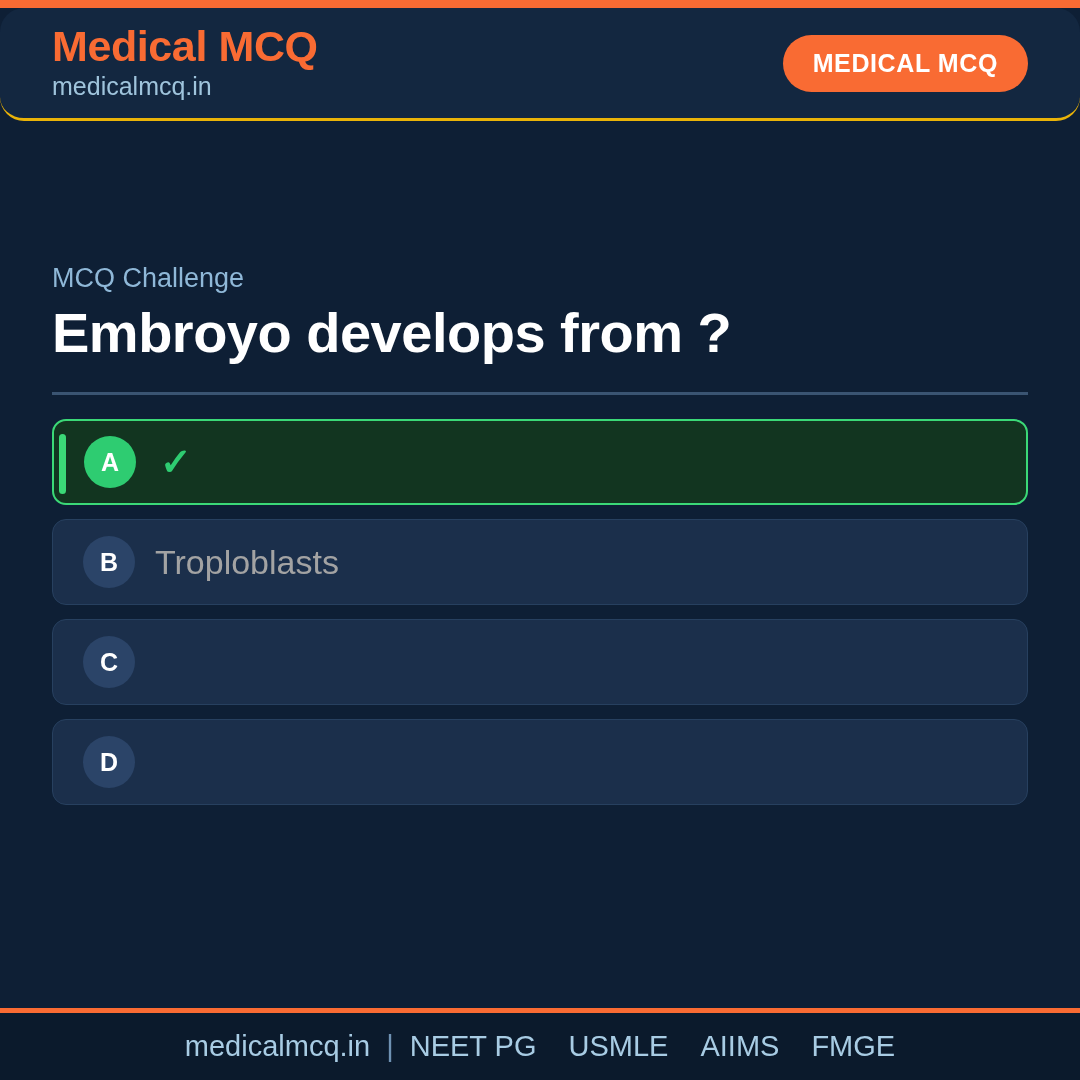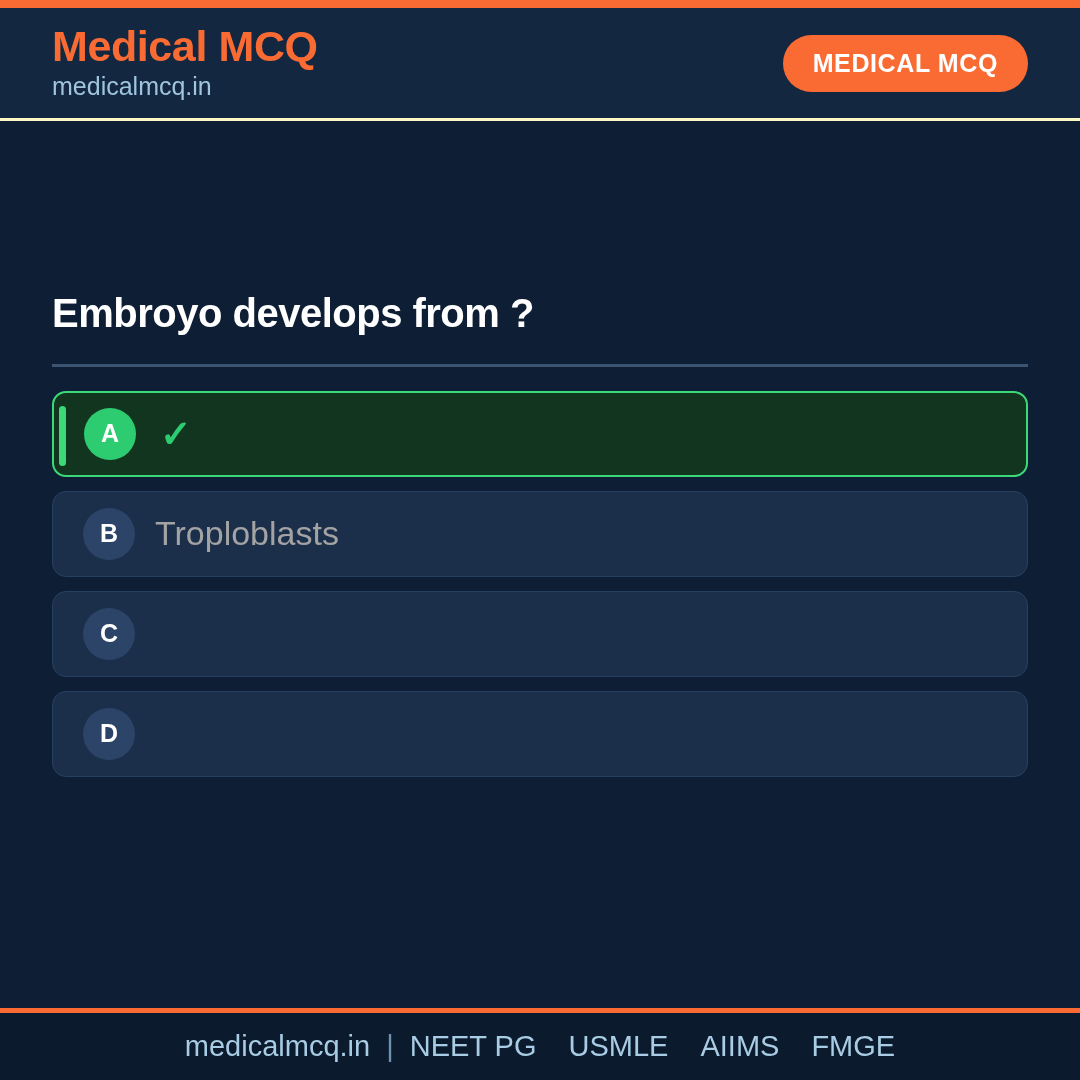--- a/index.html
+++ b/index.html
@@ -18,23 +18,24 @@
   }
 
   
   .top-rule { height:8px; width:100%; background:#F96B33; flex:0 0 auto; }
 
   
   .header {
     flex:0 0 auto;
     height:113px;
     background:#132740;
-    border-bottom:3px solid #fef9c3;
+    border-bottom:3px solid #eab308;
     display:flex; align-items:center; justify-content:space-between;
     padding:16px 52px;
+    border-radius:24px;
   }
   .brand { display:flex; flex-direction:column; justify-content:center; }
   .brand-title {
     font-size:43px; font-weight:bold; color:#F96B33;
     line-height:1.06; letter-spacing:-0.4px;
   }
   .brand-sub {
     font-size:25px; color:#9FC4DC; line-height:1.25; margin-top:1px;
   }
   .header-badge {
@@ -50,21 +51,21 @@
     position:relative;
     padding:0 52px;
     display:flex; flex-direction:column; justify-content:center;
   }
   .q-block { margin-top:-62px; }
   .eyebrow {
     font-size:27px; color:#8FB8D8; line-height:1.2;
     margin-bottom:6px;
   }
   .question {
-    font-size:40px; font-weight:bold; color:#FFFFFF;
+    font-size:56px; font-weight:bold; color:#FFFFFF;
     line-height:1.18; letter-spacing:-0.5px;
   }
   .divider {
     height:3px; background:#3A5472; margin:26px 0 24px 0; width:100%;
   }
 
   
   .options { display:flex; flex-direction:column; gap:14px; }
   .option {
     position:relative;
@@ -132,20 +133,21 @@
   <div class="header">
     <div class="brand">
       <div class="brand-title">Medical MCQ</div>
       <div class="brand-sub">medicalmcq.in</div>
     </div>
     <div class="header-badge">MEDICAL MCQ</div>
   </div>
 
   <div class="main">
     <div class="q-block">
+      <div class="eyebrow">MCQ Challenge</div>
       <div class="question">Embroyo develops from ?</div>
       <div class="divider"></div>
 
       <div class="options">
 
         <div class="option correct">
           <span class="accent"></span>
           <span class="badge">A</span>
           <span class="mark">✓</span>
         </div>

